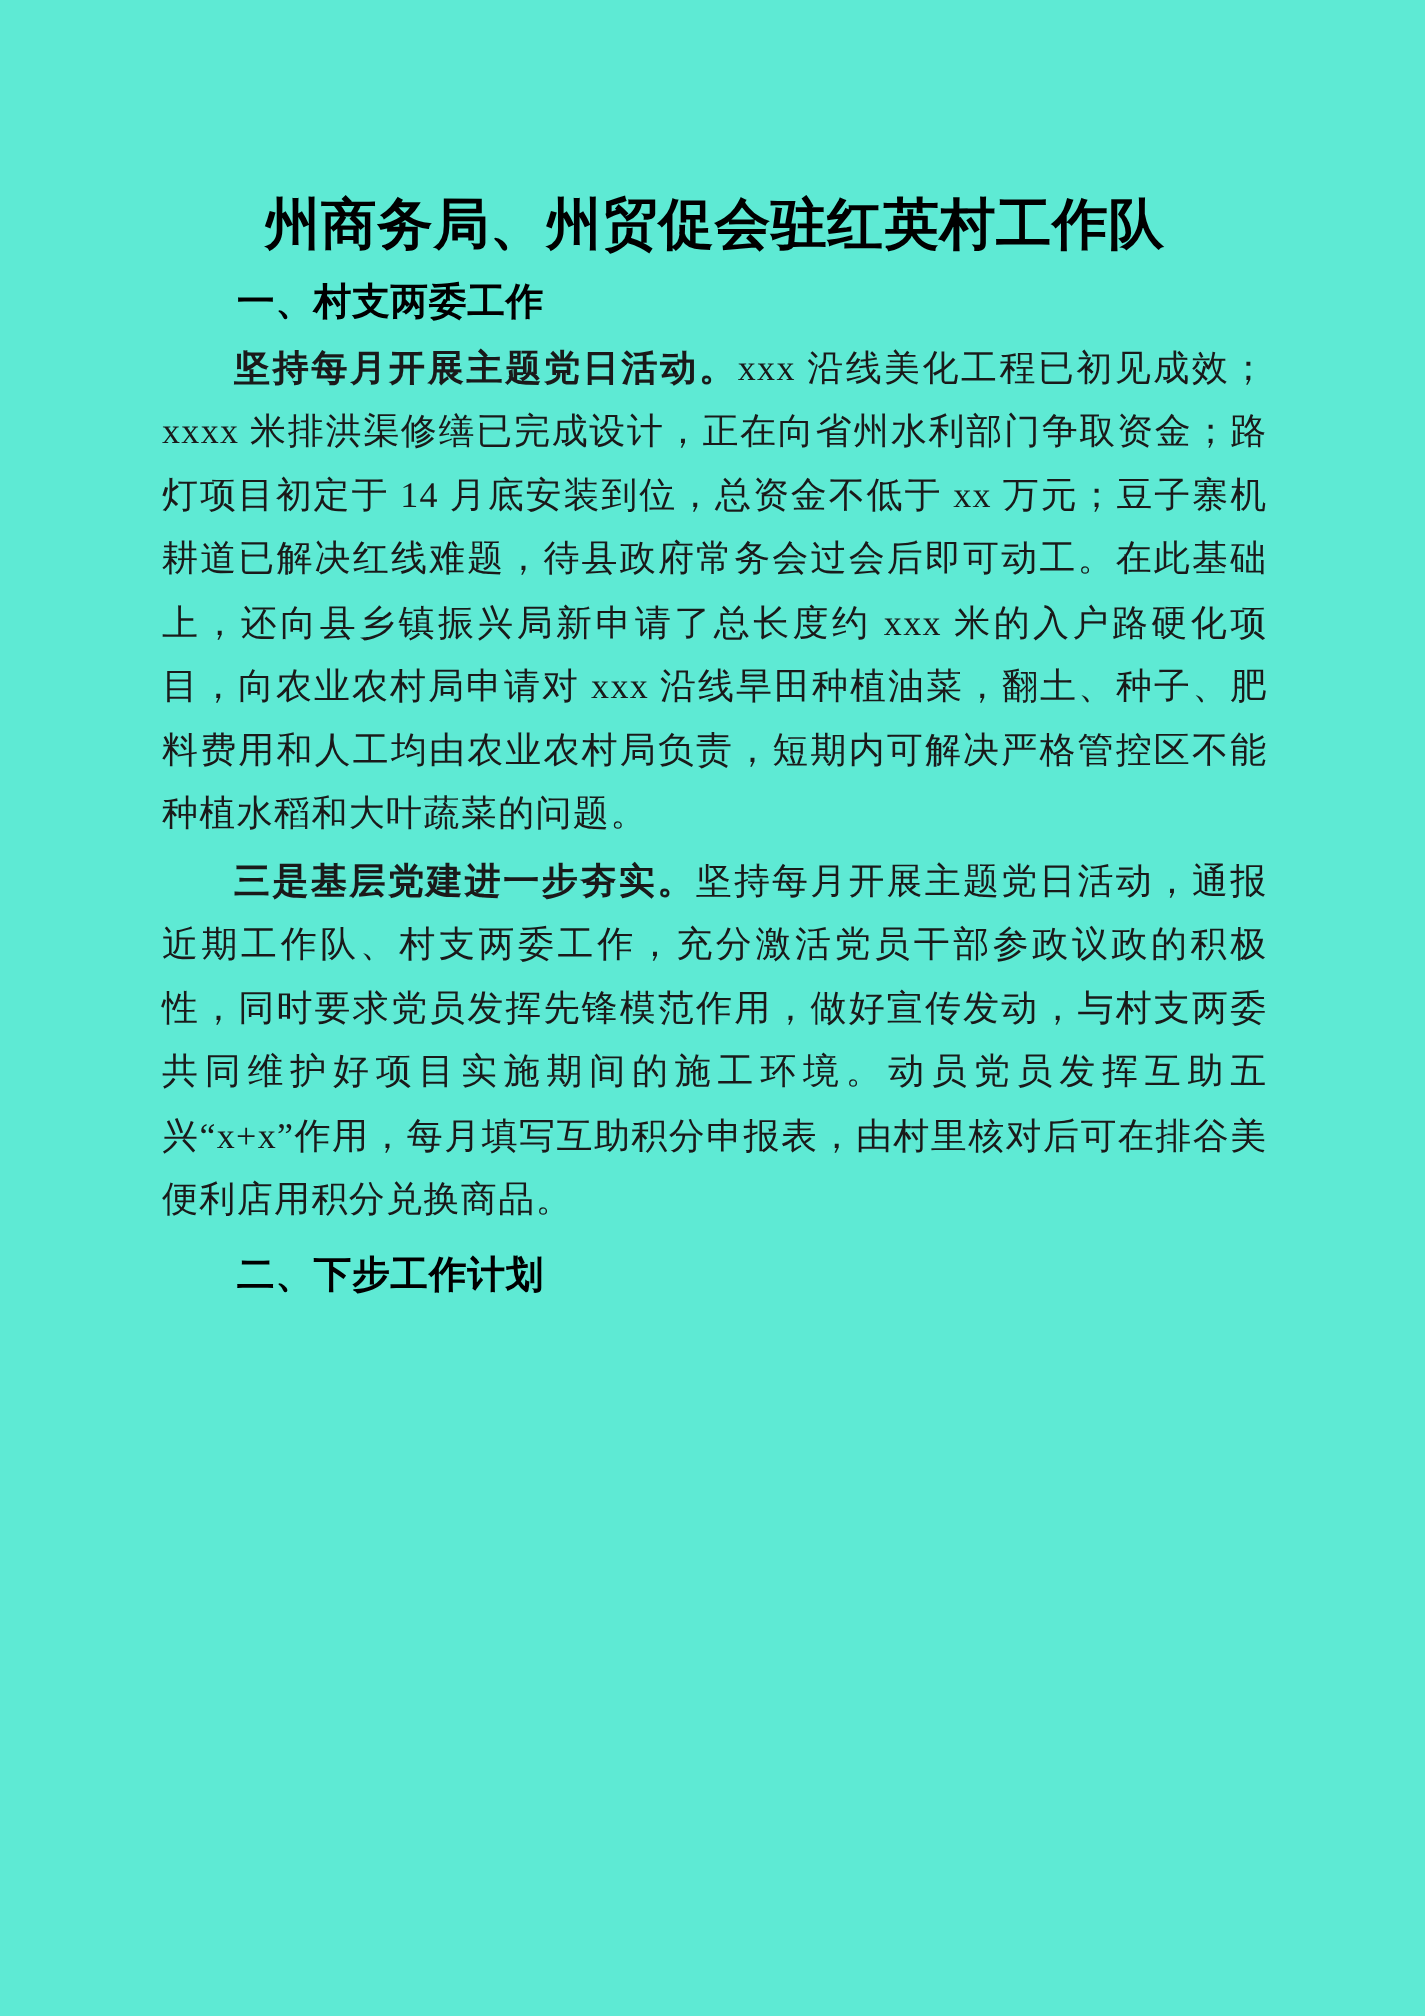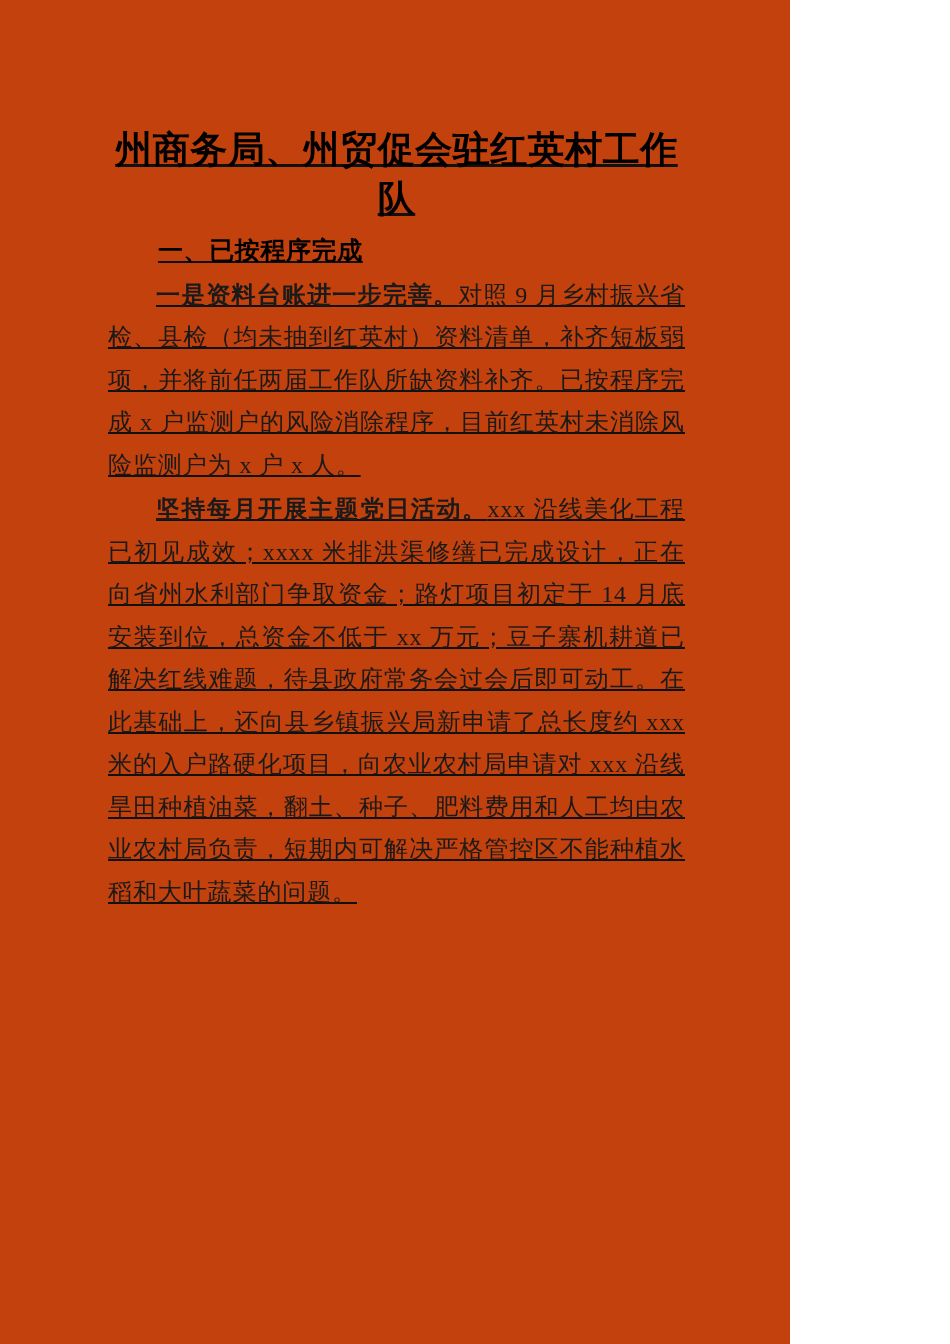--- a/index.html
+++ b/index.html
@@ -11,26 +11,25 @@
     width: 950px;
     height: 1344px;
     overflow: hidden;
     font-family: "Liberation Serif", "DejaVu Serif", serif;
     color: #111111;
     -webkit-font-smoothing: antialiased;
   }
 
   .page {
     position: relative;
-    width: 790px;
+    width: 950px;
     height: 1344px;
     box-sizing: border-box;
     padding: 0 105px 0 108px;
-    background: #c2410c;
-    text-decoration: underline;
+    background: #5eead4;
   }
 
   
   .doc-title {
     margin: 0;
     padding-top: 126px;
     text-align: center;
     font-family: "Liberation Sans", "DejaVu Sans", sans-serif;
     font-weight: 700;
     font-size: 37px;
@@ -86,25 +85,26 @@
   }
 </style>
 </head>
 <body>
 
 <div class="page">
 
   <h1 class="doc-title">州商务局、州贸促会驻红英村工作队</h1>
 
 
-  <h2 class="section-heading first">一、已按程序完成</h2>
+  <h2 class="section-heading first">一、村支两委工作</h2>
 
-  <p class="body-par">
-    <span class="lead">一是资料台账进一步完善。</span><span>对照 9 月乡村振兴省检、县检（均未抽到红英村）资料清单，补齐短板弱项，并将前任两届工作队所缺资料补齐。已按程序完成 x 户监测户的风险消除程序，目前红英村未消除风险监测户为 x 户 x 人。</span>
-  </p>
 
   <p class="body-par">
     <span class="lead">坚持每月开展主题党日活动。</span><span>xxx 沿线美化工程已初见成效；xxxx 米排洪渠修缮已完成设计，正在向省州水利部门争取资金；路灯项目初定于 14 月底安装到位，总资金不低于 xx 万元；豆子寨机耕道已解决红线难题，待县政府常务会过会后即可动工。在此基础上，还向县乡镇振兴局新申请了总长度约 xxx 米的入户路硬化项目，向农业农村局申请对 xxx 沿线旱田种植油菜，翻土、种子、肥料费用和人工均由农业农村局负责，短期内可解决严格管控区不能种植水稻和大叶蔬菜的问题。</span>
   </p>
 
+  <p class="body-par">
+    <span class="lead">三是基层党建进一步夯实。</span><span>坚持每月开展主题党日活动，通报近期工作队、村支两委工作，充分激活党员干部参政议政的积极性，同时要求党员发挥先锋模范作用，做好宣传发动，与村支两委共同维护好项目实施期间的施工环境。动员党员发挥互助五兴“x+x”作用，每月填写互助积分申报表，由村里核对后可在排谷美便利店用积分兑换商品。</span>
+  </p>
 
+  <h2 class="section-heading second">二、下步工作计划</h2>
 
 </div>
 
 </body></html>

